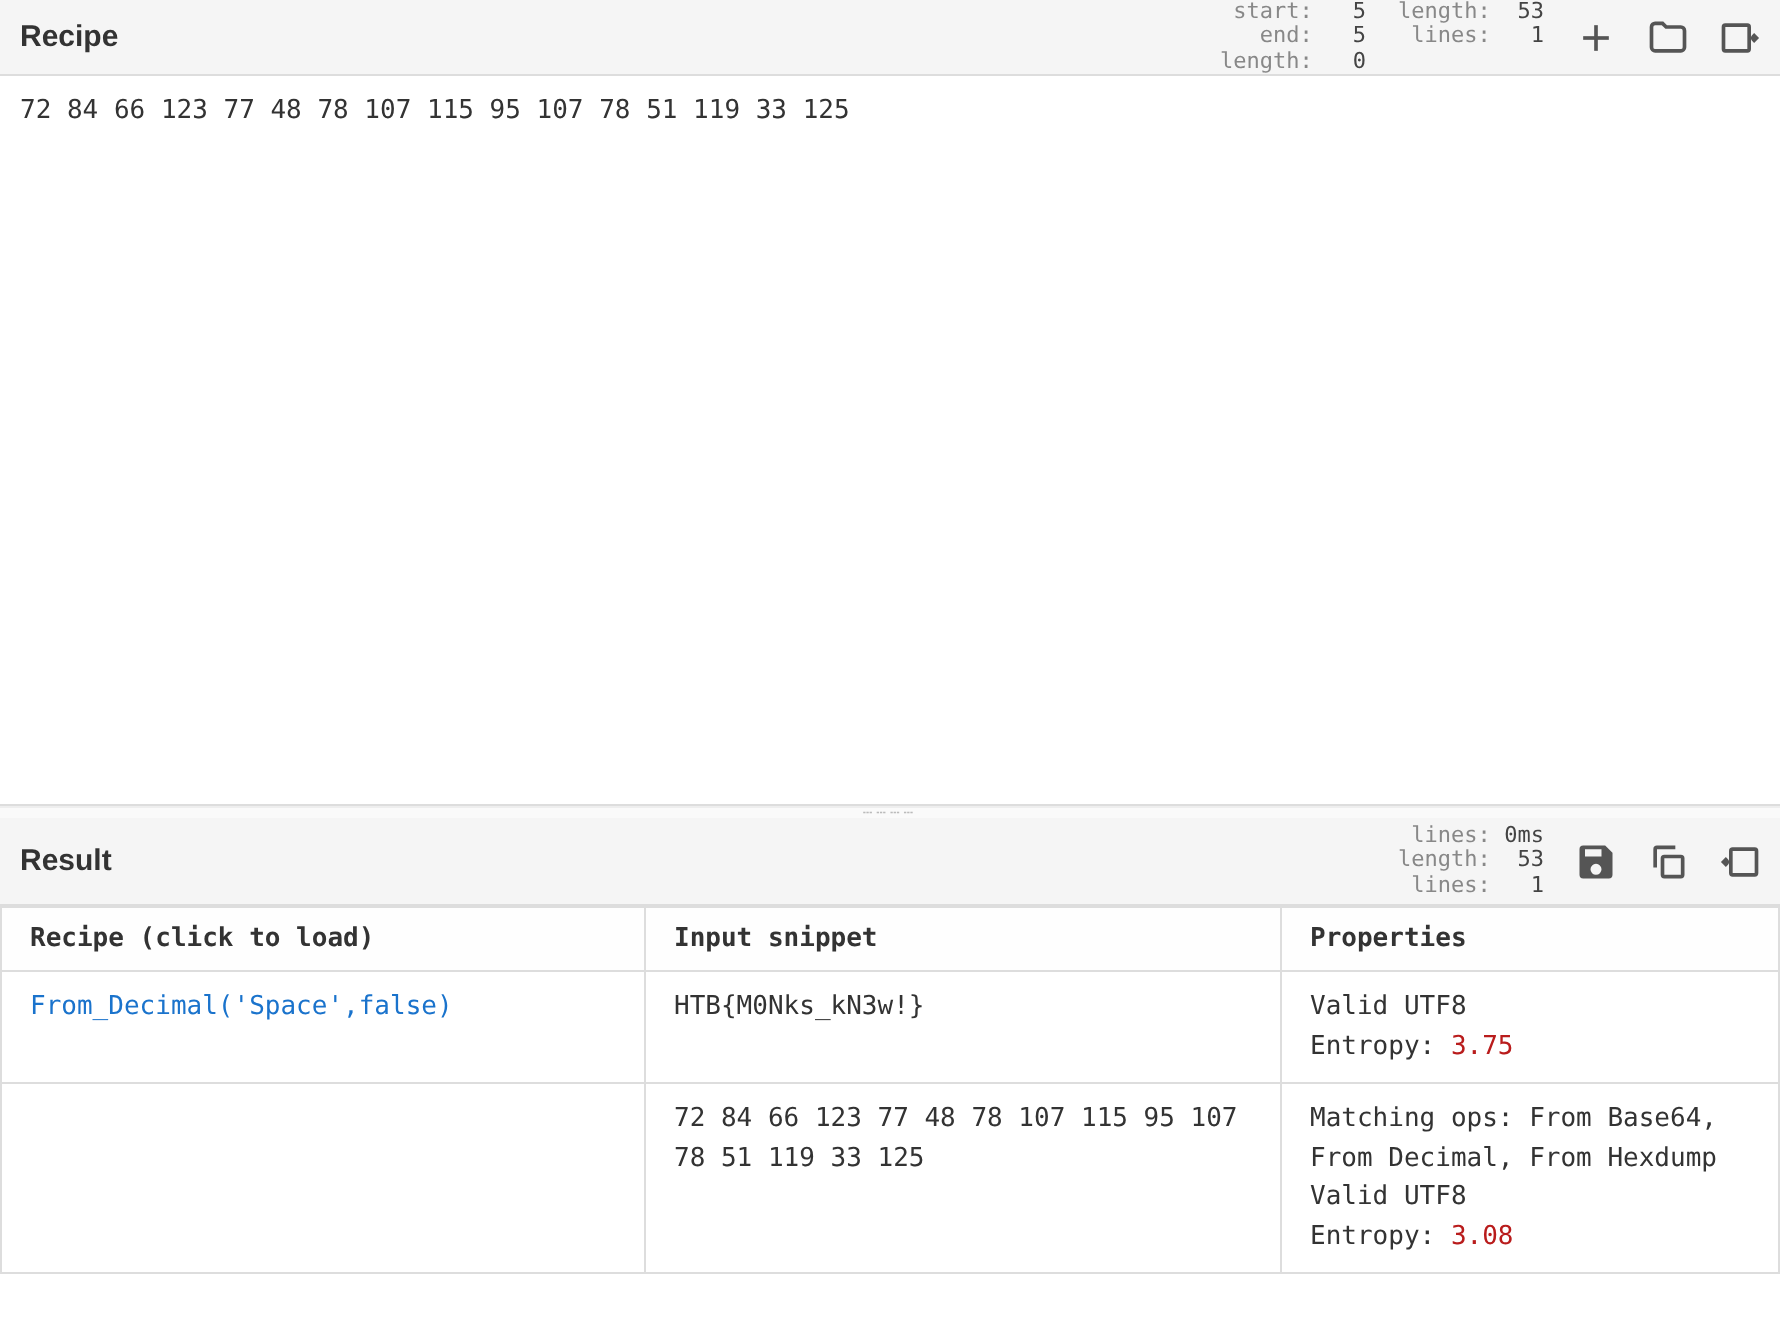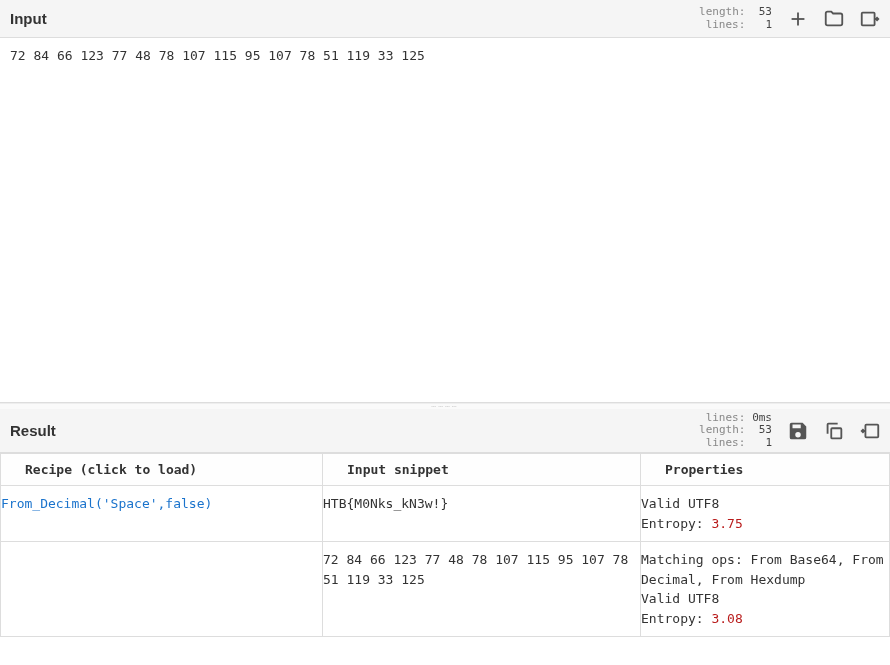--- a/index.html
+++ b/index.html
@@ -98,45 +98,50 @@
     
     
     .result-table {
       width: 100%;
       border-collapse: collapse;
       font-size: 13px;
     }
     .result-table th {
       text-align: left;
       font-weight: bold;
-      padding: 8px 24px;
+      padding: 8px 14px;
       border: 1px solid #ddd;
       background: #fefefe;
       font-family: "Consolas", "Monaco", monospace;
     }
     .result-table td {
-      padding: 8px 0;
+      padding: 8px 14px;
       border: 1px solid #ddd;
       vertical-align: top;
       font-family: "Consolas", "Monaco", monospace;
       line-height: 1.5;
     }
     .col-recipe { width: 322px; }
     .col-result { width: 318px; }
     .recipe-link { color: #1a73cc; cursor: pointer; }
     .entropy-val { color: #b91c1c; }
   </style>
 </head>
 <body>
 
 <div class="input-section">
   <div class="section-header">
-    <div class="section-title">Input</div>
+    <div class="section-title">Recipe</div>
     <div class="header-spacer"></div>
     <div class="stats">
+      <div class="stats-col">
+        <div class="stat-row"><span class="stat-label">start:</span> <span class="stat-val">5</span></div>
+        <div class="stat-row"><span class="stat-label">end:</span> <span class="stat-val">5</span></div>
+        <div class="stat-row"><span class="stat-label">length:</span> <span class="stat-val">0</span></div>
+      </div>
       <div class="stats-col">
         <div class="stat-row"><span class="stat-label">length:</span> <span class="stat-val">53</span></div>
         <div class="stat-row"><span class="stat-label">lines:</span> <span class="stat-val">1</span></div>
       </div>
     </div>
     <div class="icon-bar">
       <div class="icon-btn">
         <svg viewBox="0 0 24 24" fill="none" stroke="currentColor" stroke-width="2">
             <line x1="12" y1="5" x2="12" y2="19"></line>
             <line x1="5" y1="12" x2="19" y2="12"></line>

